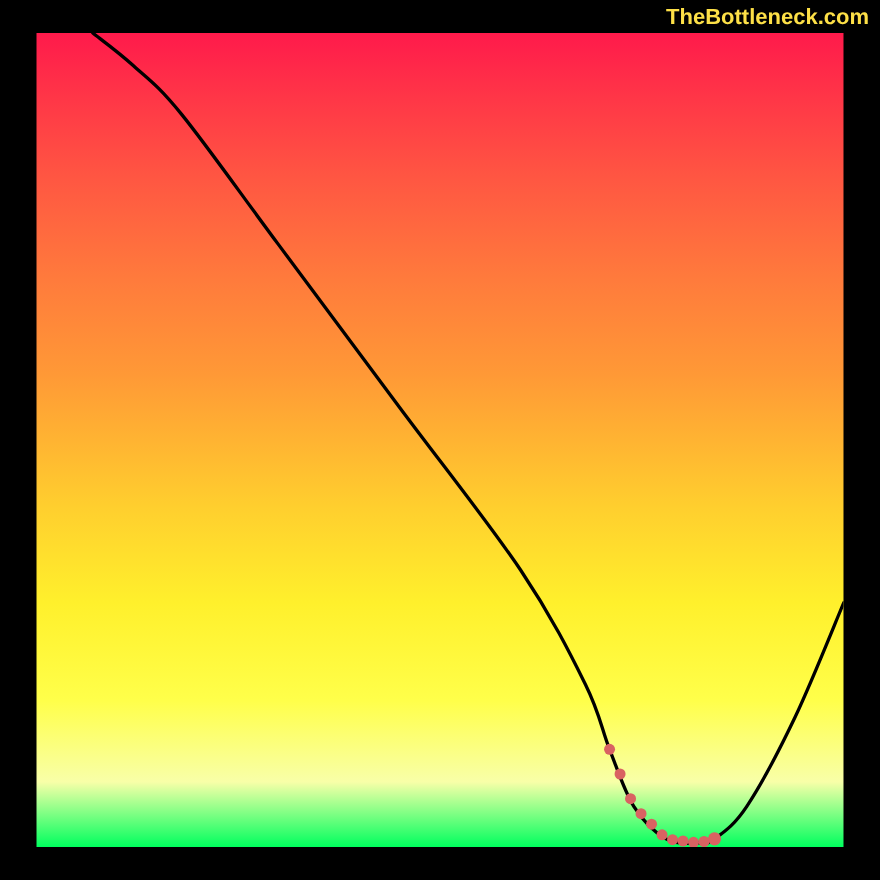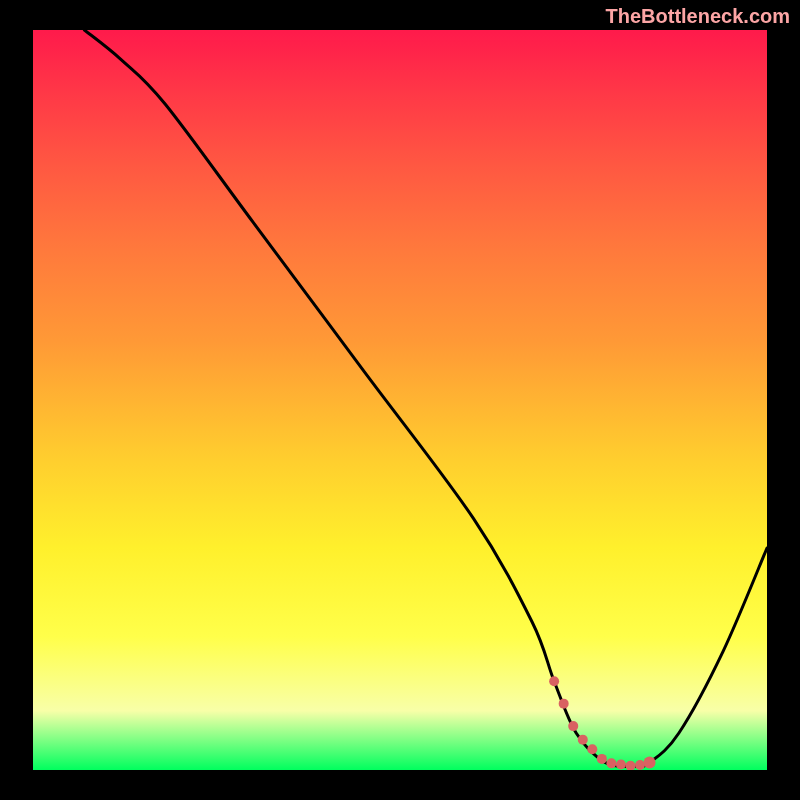--- a/index.html
+++ b/index.html
@@ -12,21 +12,21 @@
   }
   .container {
     position: relative;
     width: 800px;
     height: 800px;
   }
   .watermark {
     position: absolute;
     top: 5px;
     right: 10px;
-    color: #fca5a5;
+    color: #fde047;
     font-size: 20px;
     font-weight: bold;
   }
   .plot-area {
     position: absolute;
     left: 33px;
     top: 30px;
     width: 734px;
     height: 740px;
     overflow: hidden;

